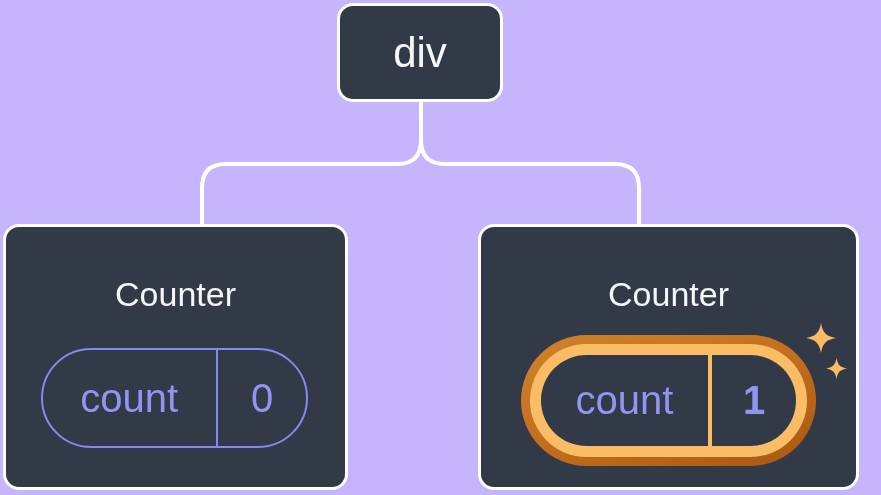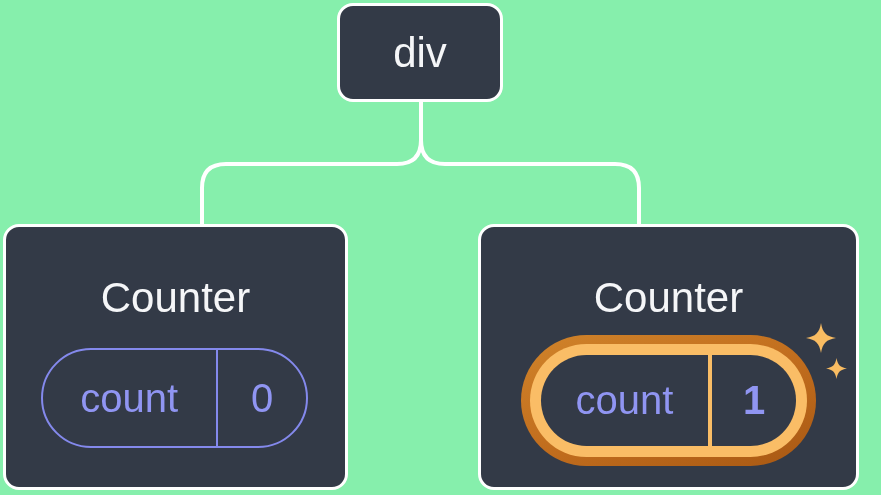--- a/index.html
+++ b/index.html
@@ -4,21 +4,21 @@
 <style>
   html, body { margin: 0; padding: 0; }
   body {
     font-family: "Liberation Sans", "DejaVu Sans", sans-serif;
     background: #4D6A71;
   }
   .stage {
     position: relative;
     width: 881px;
     height: 495px;
-    background: #86efac;
+    background: #c4b5fd;
     overflow: hidden;
   }
   .connector-svg {
     position: absolute;
     left: 0; top: 0;
     width: 881px; height: 495px;
     pointer-events: none;
   }
   .node {
     position: absolute;
@@ -39,21 +39,21 @@
   }
   .card-left  { left: 3px;   top: 224px; width: 345px; height: 266px; }
   .card-right { left: 478px; top: 224px; width: 381px; height: 266px; }
   .card-title {
     position: absolute;
     top: 50px;
     left: 0;
     width: 100%;
     text-align: center;
     color: #F5F6F8;
-    font-size: 42px;
+    font-size: 34px;
     font-weight: 500;
     line-height: 1;
   }
   
   .state-pill {
     position: absolute;
     left: 35px; top: 121px;
     width: 267px; height: 100px;
     box-sizing: border-box;
     border: 2.5px solid #8489EC;

